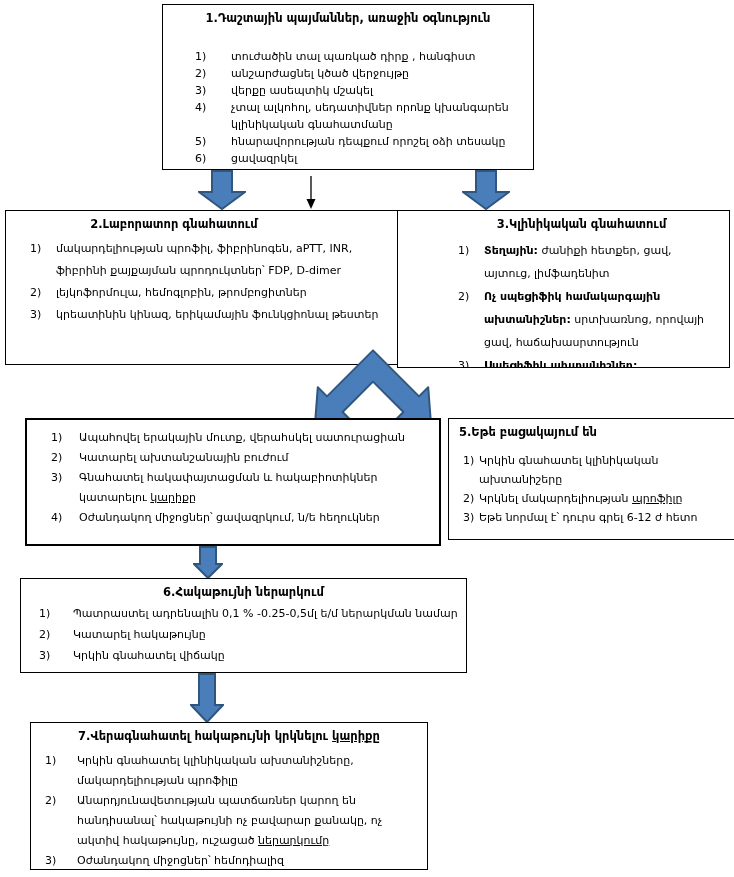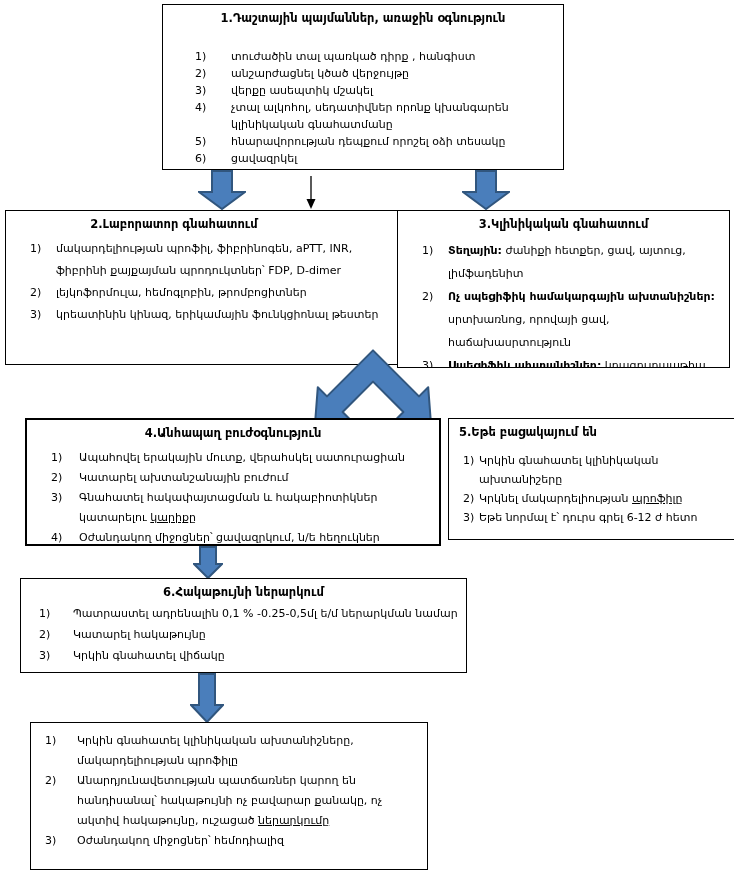--- a/index.html
+++ b/index.html
@@ -11,28 +11,28 @@
     position:absolute;background:#fff;border:1px solid #000;
     font-size:11px;box-sizing:border-box;overflow:hidden;
   }
   .box .title{font-weight:700;text-align:center;padding-top:6px;font-size:11.5px;}
   .box ol{list-style:none;counter-reset:n;margin:4px 0 0 0;padding:0;}
   .box li{counter-increment:n;position:relative;padding-left:var(--tx);padding-right:8px;}
   .box li::before{content:counter(n) ")";position:absolute;left:var(--mx);top:0;}
   .lead{font-weight:700;}
   .u{text-decoration:underline;}
 
-  #b1{left:162px;top:4px;width:402px;height:166px;}
+  #b1{left:162px;top:4px;width:372px;height:166px;}
   #b1 ol{--mx:32px;--tx:68px;line-height:17px;margin-top:23px;}
 
   #b2{left:5px;top:210px;width:398px;height:155px;}
   #b2 ol{--mx:24px;--tx:50px;line-height:22px;margin-top:7px;}
   #b2 .title{padding-right:60px;}
 
-  #b3{left:397px;top:210px;width:333px;height:158px;}
+  #b3{left:397px;top:210px;width:333px;height:158px;padding-left:36px;}
   #b3 ol{--mx:24px;--tx:50px;line-height:23px;margin-top:8px;}
 
   #b4{left:25px;top:418px;width:416px;height:128px;border-width:2px;}
   #b4 ol{--mx:24px;--tx:52px;line-height:20px;margin-top:8px;}
 
   #b5{left:448px;top:418px;width:300px;height:122px;}
   #b5 .title{text-align:left;padding-left:10px;}
   #b5 ol{--mx:14px;--tx:30px;line-height:19px;margin-top:12px;}
 
   #b6{left:20px;top:578px;width:447px;height:95px;}
@@ -91,21 +91,20 @@
       <li><span class="lead">Ոչ սպեցիֆիկ համակարգային ախտանիշներ:</span><span> սրտխառնոց, որովայի ցավ, հաճախասրտություն</span></li>
       <li><span class="lead">Սպեցիֆիկ ախտանիշներ:</span><span> կոագուլոպաթիա, շոկ, ռաբդոմիոլիզ, հեմոլիզ, երիկամային անբավարարություն, նևրոլոգիական ախտանիշներ,</span></li>
     </ol>
   </div>
 
   <svg class="arrow" style="left:283px;top:344px;" width="180" height="88">
     <path d="M90,6.4 L44,52.4 L34.8,43.2 L32,80 L68.8,77.2 L59.6,68 L90,37.6 L120.4,68 L111.2,77.2 L148,80 L145.2,43.2 L136,52.4 Z" stroke-width="2" stroke-linejoin="round" fill="#4a7ebb" stroke="#31567e"></path>
   </svg>
 
   <div class="box" id="b4">
-    <div class="title">4.Անհապաղ բուժօգնություն</div>
     <ol>
       <li><span>Ապահովել երակային մուտք, վերահսկել սատուրացիան</span></li>
       <li><span>Կատարել ախտանշանային բուժում</span></li>
       <li><span>Գնահատել հակափայտացման և հակաբիոտիկներ կատարելու </span><span class="u">կարիքը</span></li>
       <li><span>Օժանդակող միջոցներ՝ ցավազրկում, ն/ե հեղուկներ</span></li>
     </ol>
   </div>
 
   <div class="box" id="b5">
     <div class="title">5.Եթե բացակայում են</div>
@@ -127,20 +126,21 @@
       <li><span>Կատարել հակաթույնը</span></li>
       <li><span>Կրկին գնահատել վիճակը</span></li>
     </ol>
   </div>
 
   <svg class="arrow" style="left:190px;top:673px;" width="34" height="50">
     <path d="M9,1 H25 V32 H33 L17,49 L1,32 H9 Z" stroke-width="2" fill="#4a7ebb" stroke="#31567e"></path>
   </svg>
 
   <div class="box" id="b7">
+    <div class="title"><span>7.Վերագնահատել հակաթույնի կրկնելու </span><span class="u">կարիքը</span></div>
     <ol>
       <li><span>Կրկին  գնահատել կլինիկական ախտանիշները, մակարդելիության պրոֆիլը</span></li>
       <li><span>Անարդյունավետության պատճառներ կարող են հանդիսանալ՝ հակաթույնի ոչ բավարար քանակը, ոչ ակտիվ հակաթույնը,  ուշացած </span><span class="u">ներարկումը</span></li>
       <li><span>Օժանդակող  միջոցներ՝ հեմոդիալիզ</span></li>
     </ol>
   </div>
 
 </div>
 
 </body></html>

